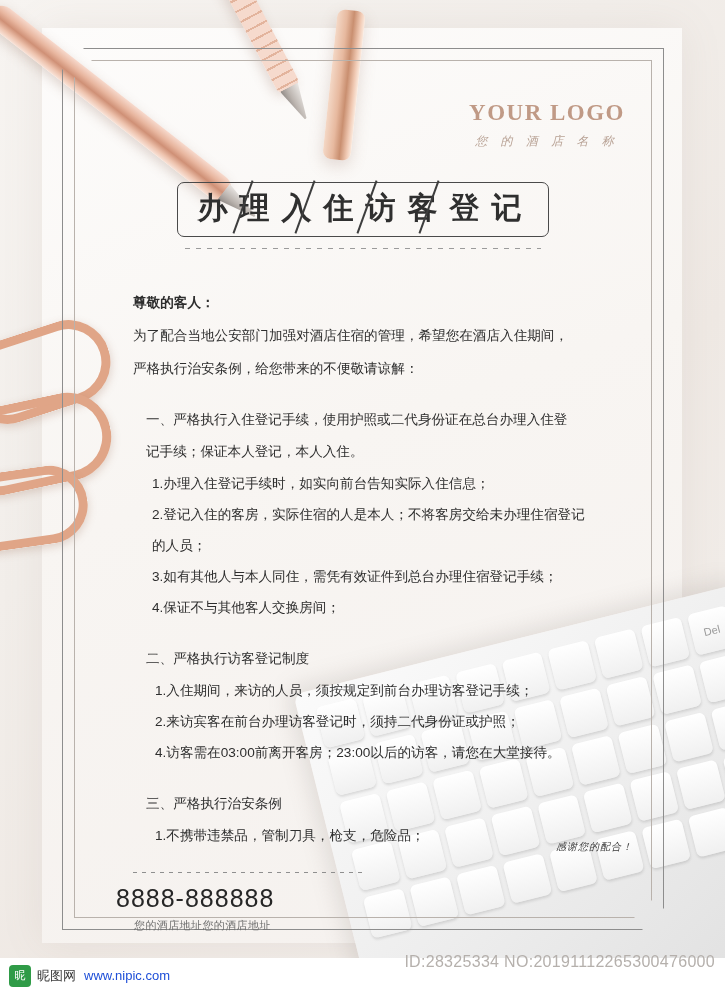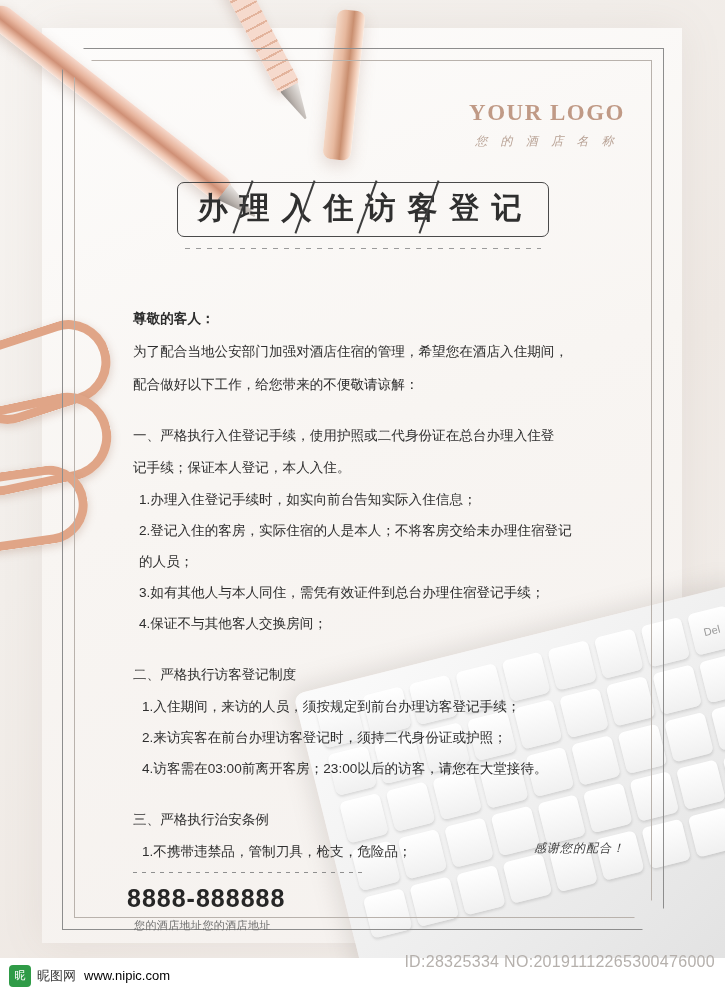--- a/index.html
+++ b/index.html
@@ -236,73 +236,74 @@
     margin: 11px auto 0 auto;
     width: 356px;
     height: 1px;
     background: repeating-linear-gradient(90deg,#9b9b9b 0px,#9b9b9b 5px,transparent 5px,transparent 11px);
   }
 
   
   .body {
     position: absolute;
     left: 133px;
-    top: 303px;
+    top: 287px;
     width: 487px;
     color: #2e2e2e;
     font-size: 13.6px;
     line-height: 31px;
   }
   .body .salutation {
     font-weight: bold;
     margin-bottom: 2px;
   }
   .body .para {
     margin-bottom: 2px;
   }
   .body .section {
     margin-top: 20px;
+    margin-left: 13px;
   }
   .body .sec-head {
     margin-bottom: 1px;
   }
   .body .item {
     padding-left: 6px;
   }
   .body .item-2 {
     padding-left: 9px;
   }
 
   
   .thanks {
     position: absolute;
-    right: 100px;
+    right: 92px;
     top: 840px;
-    font-size: 12px;
+    font-size: 10px;
     color: #3a3a3a;
     font-style: italic;
     letter-spacing: 1px;
     margin-left: 38px;
   }
 
   
   .footer-dash {
     position: absolute;
     left: 133px;
     top: 872px;
     width: 232px;
     height: 1px;
     background: repeating-linear-gradient(90deg,#8f8f8f 0px,#8f8f8f 4px,transparent 4px,transparent 9px);
   }
   .footer-phone {
     position: absolute;
-    left: 127px;
+    left: 116px;
     top: 884px;
     font-size: 25px;
-    font-weight: bold;
+    font-weight: normal;
     color: #262626;
     letter-spacing: 1px;
   }
   .footer-addr {
     position: absolute;
     left: 134px;
     top: 918px;
     font-size: 11px;
     color: #6d6d6d;
     letter-spacing: 0.4px;
@@ -332,21 +333,21 @@
     justify-content: center;
   }
   .wm-name {
     margin-left: 6px;
     font-size: 13px;
     color: #3a3a3a;
   }
   .wm-url {
     margin-left: 8px;
     font-size: 13px;
-    color: #000000;
+    color: #1d4ed8;
   }
   .wm-id {
     position: absolute;
     right: 10px;
     bottom: 22px;
     font-size: 16px;
     color: #b5b0ac;
     letter-spacing: 0.3px;
   }
 </style>
@@ -434,21 +435,21 @@
       <span class="slash" style="left:188px;"></span>
       <span class="slash" style="left:250px;"></span>
       <div class="title-text">办理入住访客登记</div>
     </div>
     <div class="dashline"></div>
   </div>
 
   <div class="body">
     <div class="salutation">尊敬的客人：</div>
     <div class="para">为了配合当地公安部门加强对酒店住宿的管理，希望您在酒店入住期间，</div>
-    <div class="para">配合做好以下工作，给您带来的不便敬请谅解：</div>
+    <div class="para">严格执行治安条例，给您带来的不便敬请谅解：</div>
 
     <div class="section">
       <div class="sec-head">一、严格执行入住登记手续，使用护照或二代身份证在总台办理入住登</div>
       <div class="sec-head">记手续；保证本人登记，本人入住。</div>
       <div class="item">1.办理入住登记手续时，如实向前台告知实际入住信息；</div>
       <div class="item">2.登记入住的客房，实际住宿的人是本人；不将客房交给未办理住宿登记</div>
       <div class="item">的人员；</div>
       <div class="item">3.如有其他人与本人同住，需凭有效证件到总台办理住宿登记手续；</div>
       <div class="item">4.保证不与其他客人交换房间；</div>
     </div>

